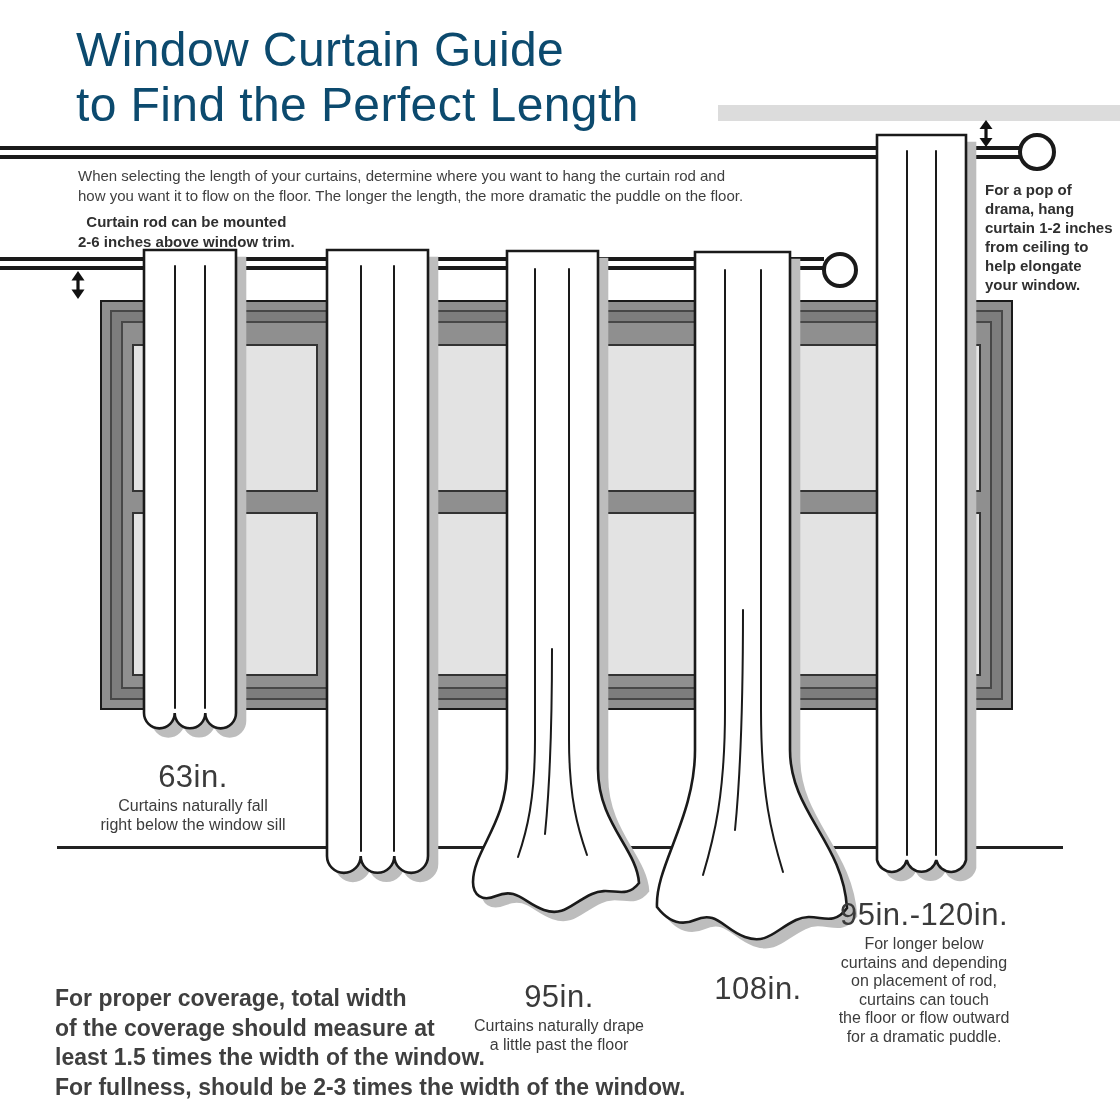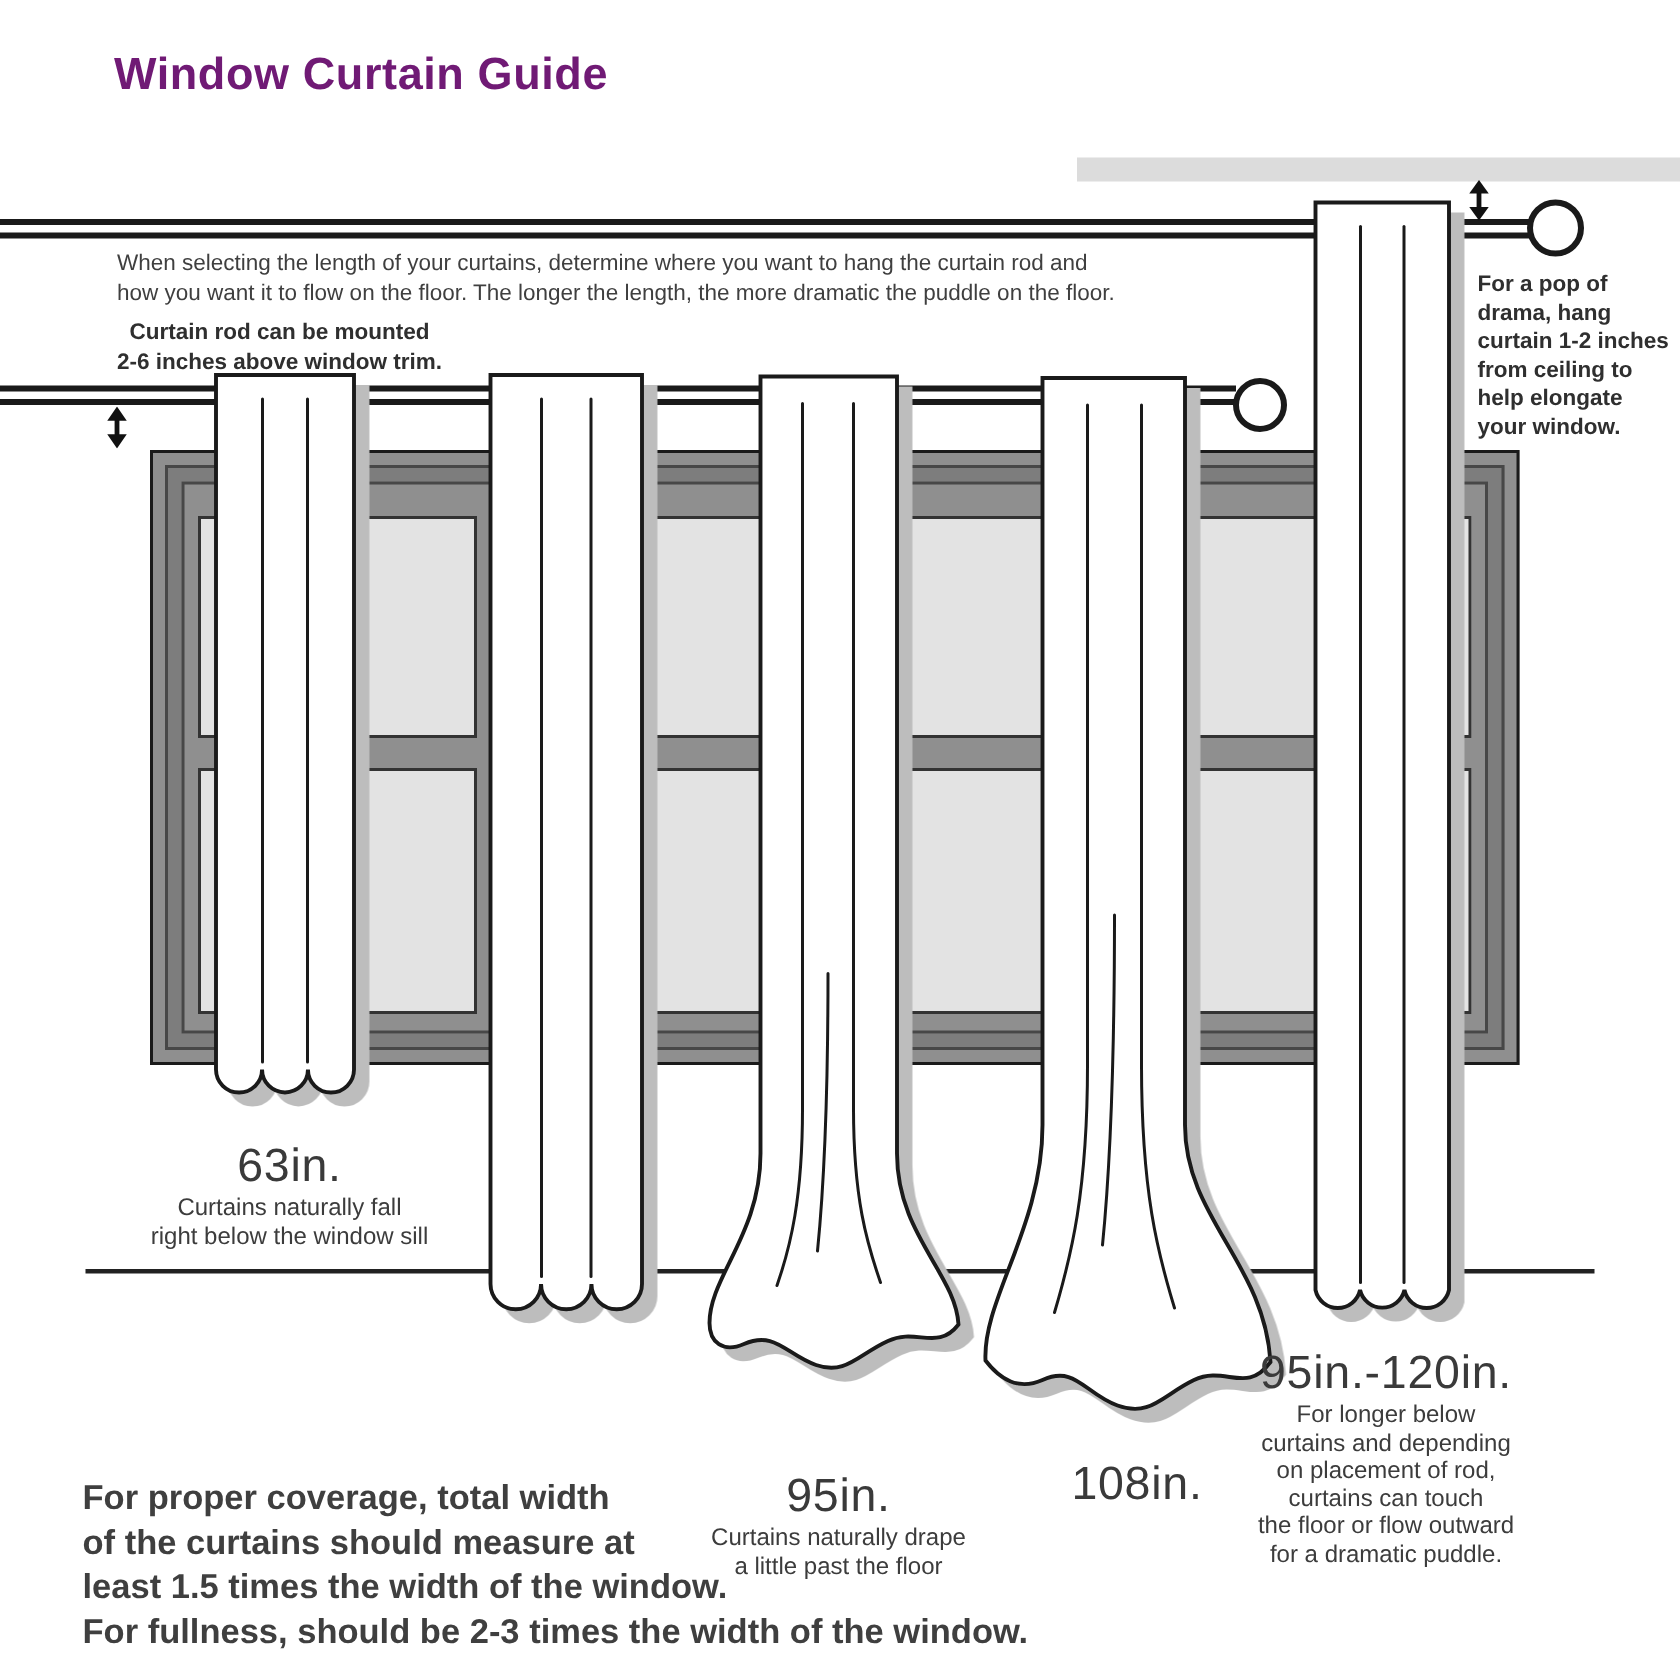--- a/index.html
+++ b/index.html
@@ -1,22 +1,22 @@
 <!DOCTYPE html>
 <html style="--frame-gray: #8f8f8f; --frame-dark: #7d7d7d; --glass-gray: #e3e3e3; --ceiling-gray: #dcdcdc; --shadow-gray: #bdbdbd; --line-black: #1a1a1a; --text-dark: #3d3d3d;"><head>
 <meta charset="utf-8">
 <style>
   html,body{margin:0;padding:0;background:#fff;}
   .canvas{position:relative;width:1120px;height:1120px;background:#fff;overflow:hidden;
           font-family:"Liberation Sans",sans-serif;color:#3d3d3d;}
   .abs{position:absolute;}
 
   
-  .title{left:76px;top:22px;font-size:30px;line-height:55px;font-weight:700;
-         color:#701a75;letter-spacing:0.4px;white-space:nowrap;}
+  .title{left:76px;top:22px;font-size:48px;line-height:55px;font-weight:400;
+         color:#0c4a6e;letter-spacing:0.4px;white-space:nowrap;}
   .intro{left:78px;top:166px;font-size:15px;line-height:20px;color:#3f3f3f;white-space:nowrap;}
   .rod-note{left:78px;top:212px;font-size:15px;line-height:20px;font-weight:bold;color:#2f2f2f;white-space:nowrap;text-align:center;}
   .ceiling-tip{left:985px;top:180px;font-size:15px;line-height:19px;font-weight:bold;color:#2f2f2f;white-space:nowrap;}
   .coverage{left:55px;top:984px;font-size:23px;line-height:29.5px;font-weight:bold;color:#3f3f3f;white-space:nowrap;}
 
   
   .ceiling-bar{left:718px;top:105px;width:402px;height:16px;background:var(--ceiling-gray,#dcdcdc);}
   .rod{background:#fff;border-top:4px solid var(--line-black,#1a1a1a);border-bottom:4px solid var(--line-black,#1a1a1a);}
   .rod-upper{left:0;top:146px;width:1022px;height:5px;}
   .rod-lower{left:0;top:257px;width:824px;height:5px;}
@@ -45,20 +45,21 @@
   .meas .num{font-size:31px;color:#3a3a3a;letter-spacing:0.5px;line-height:34px;text-align:center;}
   .meas .desc{font-size:16px;line-height:18.5px;color:#3c3c3c;margin-top:3px;}
 </style>
 </head>
 <body>
 
 <div class="canvas">
 
   <div class="abs title">
     <div>Window Curtain Guide</div>
+    <div>to Find the Perfect Length</div>
   </div>
 
   <div class="abs ceiling-bar"></div>
   <div class="abs rod rod-upper"></div>
   <div class="abs finial finial-upper"></div>
   <div class="abs rod rod-lower"></div>
   <div class="abs finial finial-lower"></div>
 
   <div class="abs intro">
     <div>When selecting the length of your curtains, determine where you want to hang the curtain rod and</div>
@@ -174,18 +175,18 @@
       <div>curtains and depending</div>
       <div>on placement of rod,</div>
       <div>curtains can touch</div>
       <div>the floor or flow outward</div>
       <div>for a dramatic puddle.</div>
     </div>
   </div>
 
   <div class="abs coverage">
     <div>For proper coverage, total width</div>
-    <div>of the curtains should measure at</div>
+    <div>of the coverage should measure at</div>
     <div>least 1.5 times the width of the window.</div>
     <div>For fullness, should be 2-3 times the width of the window.</div>
   </div>
 
 </div>
 
 </body></html>

